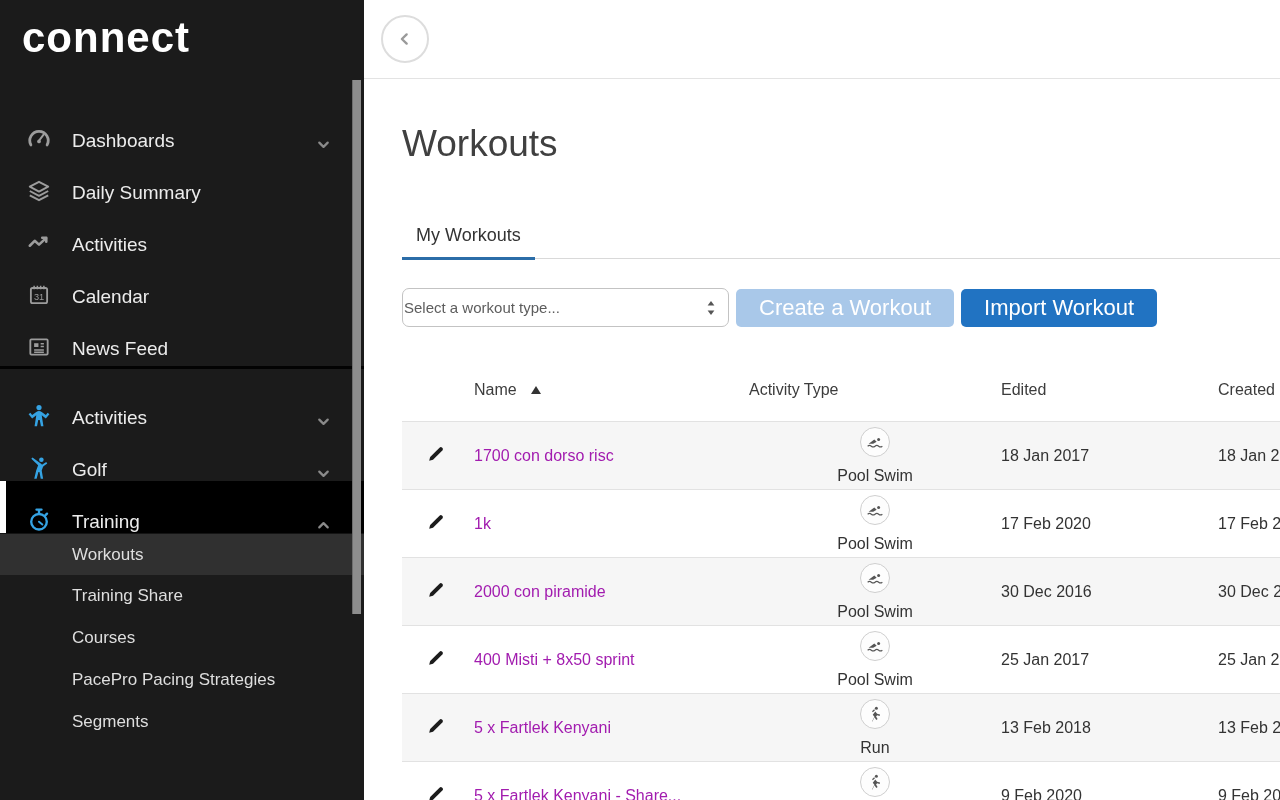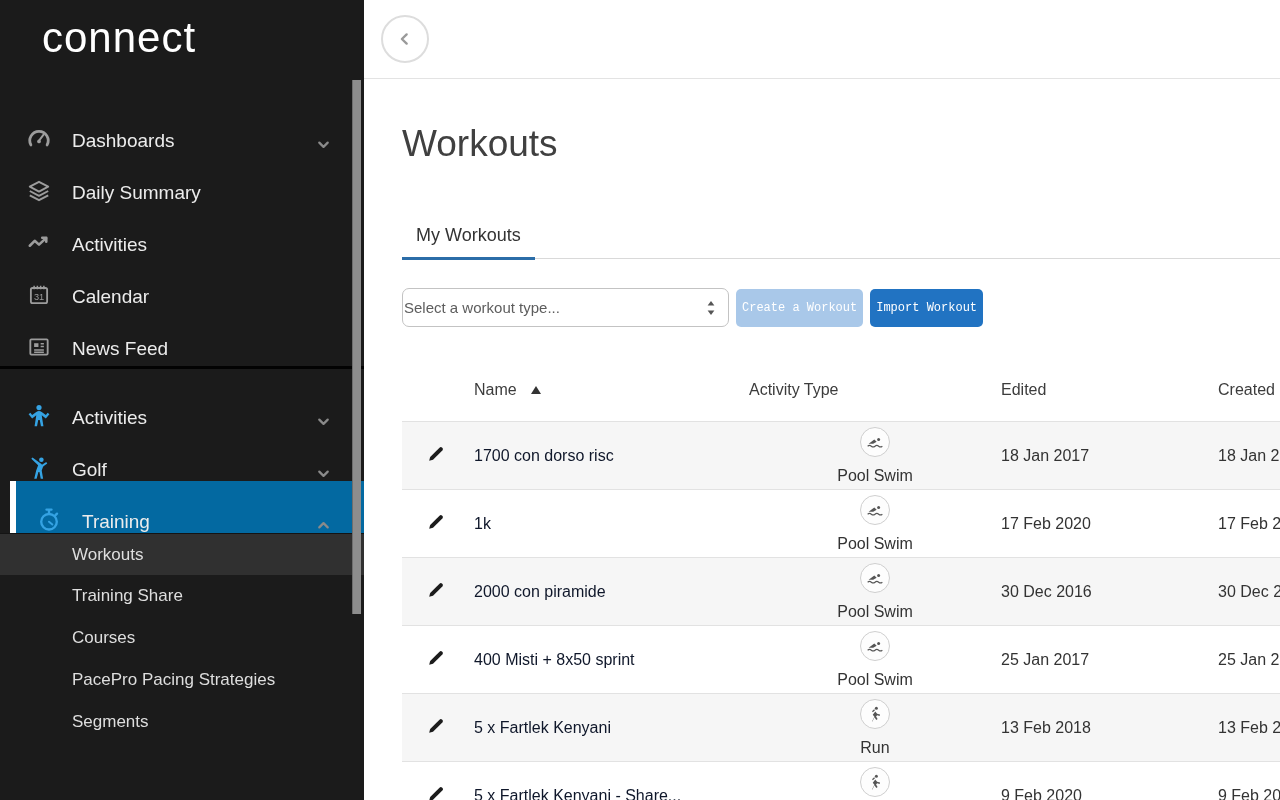--- a/index.html
+++ b/index.html
@@ -2,35 +2,35 @@
 <html><head>
 <meta charset="utf-8">
 <style>
   * { margin:0; padding:0; box-sizing:border-box; }
   html,body { width:1280px; height:800px; overflow:hidden; background:#fff;
     font-family:"Liberation Sans","DejaVu Sans",sans-serif; }
 
   
   .sidebar { position:fixed; left:0; top:0; width:364px; height:800px;
     background:#1b1b1b; z-index:5; }
-  .logo { margin:14px 0 0 42px; color:#fff; font-size:42px; font-weight:400;
+  .logo { margin:14px 0 0 22px; color:#fff; font-size:42px; font-weight:700;
     letter-spacing:1px; line-height:48px; }
   .nav-top { margin-top:38px; }
   .nav-item { position:relative; display:flex; align-items:flex-end; height:52px;
     padding-left:26px; color:#ececec; font-size:19px; cursor:pointer; }
   .nav-icon { width:26px; height:26px; color:#9c9c9c; display:inline-flex; }
   .nav-icon svg { width:26px; height:26px; }
   .nav-secondary .nav-icon { color:#35a3e3; }
   .nav-label { margin-left:20px; }
   .nav-chevron { margin-left:auto; margin-right:33px; width:15px; height:15px;
     color:#8a8a8a; display:inline-flex; }
   .nav-chevron svg { width:15px; height:15px; }
   .nav-divider { height:3px; background:#030303; margin-top:6px; }
   .nav-secondary { padding-top:8px; }
-  .nav-item.active-parent { background:#0369a1;margin-left:10px; }
+  .nav-item.active-parent { background:#000000; }
   .nav-item.active-parent::before { content:''; position:absolute; left:0; top:0;
     bottom:0; width:6px; background:#ffffff; }
   .nav-subitem { display:flex; align-items:center; height:42px; padding-left:72px;
     color:#dedede; font-size:17px; cursor:pointer; }
   .nav-subitem.selected { background:#303030; border-top:1px solid #141414; }
   .side-scroll-thumb { position:absolute; left:352px; top:80px; width:9px;
     height:534px; background:#8d8d8d; border-left:1px solid #6e6e6e; }
 
   
   .main { margin-left:364px; width:916px; height:800px; position:relative; }
@@ -48,41 +48,41 @@
   .tab { position:relative; padding:0 14px 12px 14px; font-size:18px;
     color:#333; cursor:pointer; }
   .tab.active::after { content:''; position:absolute; left:0; right:0;
     bottom:-2px; height:3px; background:#2b6da8; }
 
   .controls { margin:29px 0 0 38px; display:flex; gap:7px; align-items:center; }
   .wtype-select { width:327px; height:39px; border:1px solid #c3c3c3;
     border-radius:7px; background:#fff; display:flex; align-items:center;
     padding:0 12px 0 1px; color:#5d5d5d; font-size:15px; cursor:pointer; }
   .wtype-select .sel-arrows { margin-left:auto; display:inline-flex; }
-  .btn { height:38px; border:none; border-radius:5px; color:#fff; font-size:12px;
-    padding:0 6px; cursor:pointer; font-family:Liberation Mono, monospace; }
+  .btn { height:38px; border:none; border-radius:5px; color:#fff; font-size:22px;
+    padding:0 23px; cursor:pointer; font-family:Liberation Sans, sans-serif; }
   .btn-disabled { background:#a9c8e9; }
   .btn-primary { background:#2173c2; }
 
   
   .wtable { margin:31px 0 0 38px; width:1100px; }
   .thead, .trow { display:grid;
     grid-template-columns:72px 275px 252px 217px 284px; align-items:center; }
   .thead { height:63px; font-size:16px; color:#3c3c3c; }
   .th-name { display:flex; align-items:center; gap:14px; }
   .sort-asc { width:0; height:0; border-left:5px solid transparent;
     border-right:5px solid transparent; border-bottom:8px solid #333; }
   .tbody .trow { height:68px; border-top:1px solid #e2e2e2; font-size:16px;
     color:#333; }
   .tbody .trow:nth-of-type(odd) { background:#f6f6f6; }
   .cell-edit { padding-left:23px; }
   .edit-btn { background:none; border:none; cursor:pointer; color:#1c1c1c;
     width:22px; height:22px; padding:0; }
   .edit-btn svg { width:20px; height:20px; }
-  .wname { color:#0f172a; text-decoration:none; cursor:pointer;margin-top:23px; }
+  .wname { color:#a21caf; text-decoration:none; cursor:pointer;margin-top:23px; }
   .cell-activity { display:flex; align-items:center; gap:10px;flex-direction:column; }
   .act-icon { width:30px; height:30px; border-radius:50%; background:#fdfdfd;
     border:1px solid #cfcfcf; color:#555; display:inline-flex;
     align-items:center; justify-content:center; flex:0 0 30px; }
   .act-icon svg { width:18px; height:18px; }
 </style>
 </head>
 <body>
 
 <aside class="sidebar">

